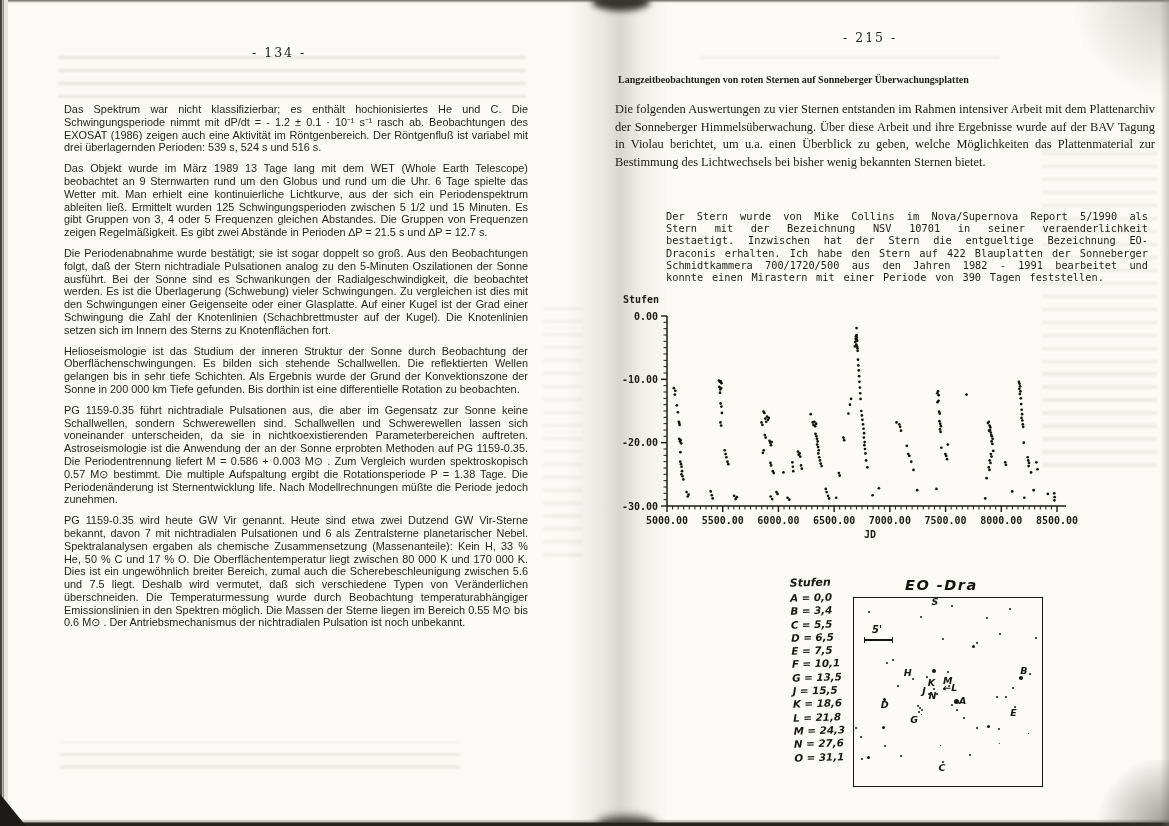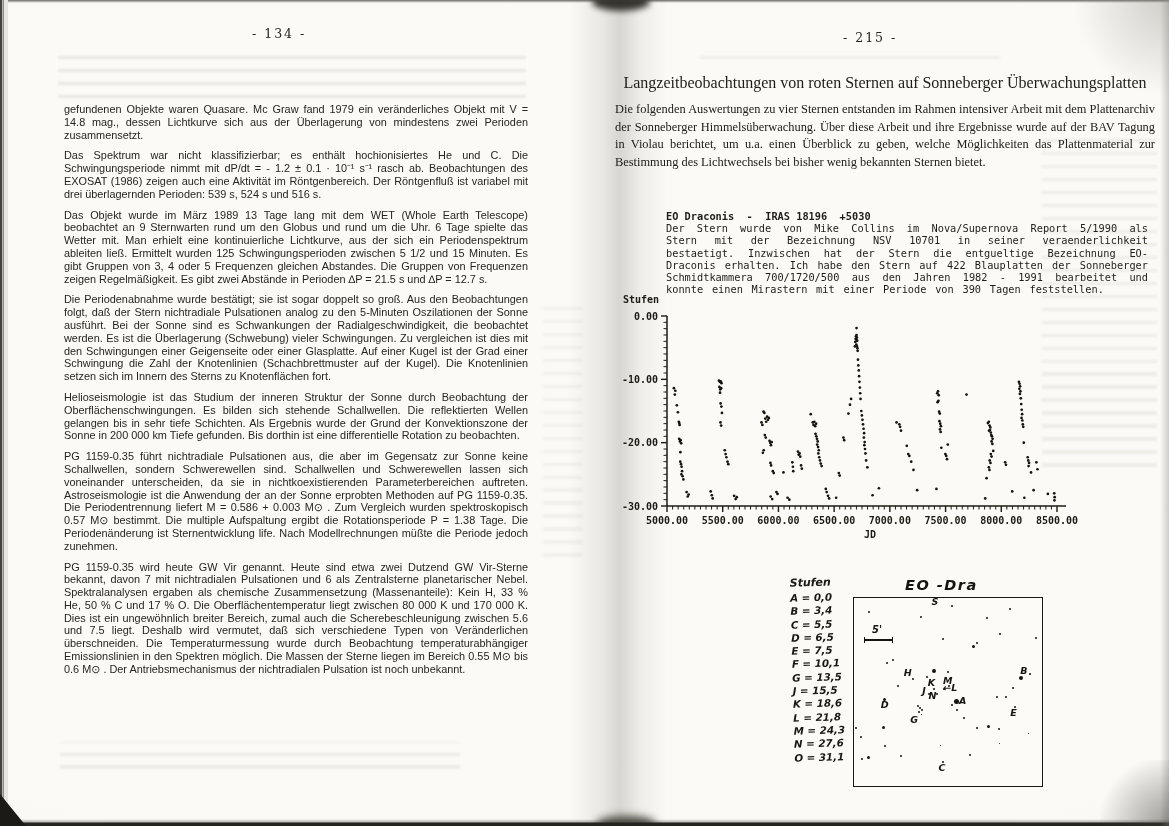--- a/index.html
+++ b/index.html
@@ -27,27 +27,27 @@
     background:linear-gradient(90deg,rgba(70,68,60,0) 0%,rgba(70,68,60,.10) 35%,rgba(70,68,60,.20) 52%,rgba(70,68,60,.07) 72%,rgba(70,68,60,0) 100%);}
   .gutter-top{position:absolute;left:592px;top:-7px;width:58px;height:18px;background:#34332d;
     border-radius:50%;filter:blur(3px);}
   .gutter-bottom{position:absolute;left:596px;top:816px;width:60px;height:16px;background:#4a483f;
     border-radius:50%;filter:blur(4px);}
   
   .bleed{position:absolute;opacity:.5;filter:blur(1.1px);
     background:repeating-linear-gradient(0deg,rgba(255,255,255,0) 0 3px,rgba(125,123,112,.30) 3px 6.5px,rgba(255,255,255,0) 6.5px 13px);}
   
   .pageno{position:absolute;font-family:"DejaVu Serif",serif;font-size:12.5px;letter-spacing:2px;color:#23231f;}
-  #pn-l{left:252px;top:26px;}
+  #pn-l{left:252px;top:45px;}
   #pn-r{left:843px;top:30px;}
   .text-col{position:absolute;left:64px;top:103px;width:464px;}
   .text-col p{margin:0 0 8px 0;font-size:10.9px;line-height:12.8px;text-align:justify;color:#26261f;}
   
-  .r-title{position:absolute;left:618px;top:74px;width:534px;text-align:center;
-    font-family:"Liberation Serif",serif;font-weight:normal;font-size:16px;color:#1d1d18;}
+  .r-title{position:absolute;left:618px;top:74px;width:534px;
+    font-family:"Liberation Serif",serif;font-weight:bold;font-size:10px;color:#1d1d18;}
   .r-intro{position:absolute;left:615px;top:101px;width:540px;margin:0;
     font-family:"Liberation Serif",serif;font-size:12.4px;line-height:17.7px;text-align:justify;color:#20201a;}
   .eo-block{position:absolute;left:666px;top:210px;width:498px;
     font-family:"DejaVu Sans Mono",monospace;font-size:10.3px;line-height:12.2px;color:#1e1e16;}
   .eo-head{white-space:pre;font-weight:bold;}
   .eo-body{text-align:justify;word-spacing:2.5px;width:482px;}
   
   .chart{position:absolute;left:600px;top:288px;width:569px;height:264px;}
   .chart text.tick{font-family:"DejaVu Sans Mono",monospace;font-size:10px;font-weight:bold;fill:#1c1c14;}
   
@@ -82,35 +82,33 @@
   <div class="edge-top"></div>
   <div class="edge-bottom"></div>
   <div class="edge-left"></div>
   <div class="edge-right"></div>
   <div class="corner-bl"></div>
   <div class="corner-tr"></div>
   <div class="corner-br"></div>
 
   <div class="pageno" id="pn-l">- 134 -</div>
   <div class="text-col">
-    <p>gefundenen Objekte waren Quasare. Mc Graw fand 1979 ein veränderliches Objekt mit V = 14.8 mag., dessen Lichtkurve sich aus der Überlagerung von mindestens zwei Perioden zusammensetzt.</p>
     <p>Das Spektrum war nicht klassifizierbar; es enthält hochionisiertes He und C. Die Schwingungsperiode nimmt mit dP/dt = - 1.2 ± 0.1 · 10⁻¹ s⁻¹ rasch ab. Beobachtungen des EXOSAT (1986) zeigen auch eine Aktivität im Röntgenbereich. Der Röntgenfluß ist variabel mit drei überlagernden Perioden: 539 s, 524 s und 516 s.</p>
     <p>Das Objekt wurde im März 1989 13 Tage lang mit dem WET (Whole Earth Telescope) beobachtet an 9 Sternwarten rund um den Globus und rund um die Uhr. 6 Tage spielte das Wetter mit. Man erhielt eine kontinuierliche Lichtkurve, aus der sich ein Periodenspektrum ableiten ließ. Ermittelt wurden 125 Schwingungsperioden zwischen 5 1/2 und 15 Minuten. Es gibt Gruppen von 3, 4 oder 5 Frequenzen gleichen Abstandes. Die Gruppen von Frequenzen zeigen Regelmäßigkeit. Es gibt zwei Abstände in Perioden ∆P = 21.5 s und ∆P = 12.7 s.</p>
     <p>Die Periodenabnahme wurde bestätigt; sie ist sogar doppelt so groß. Aus den Beobachtungen folgt, daß der Stern nichtradiale Pulsationen analog zu den 5-Minuten Oszilationen der Sonne ausführt. Bei der Sonne sind es Schwankungen der Radialgeschwindigkeit, die beobachtet werden. Es ist die Überlagerung (Schwebung) vieler Schwingungen. Zu vergleichen ist dies mit den Schwingungen einer Geigenseite oder einer Glasplatte. Auf einer Kugel ist der Grad einer Schwingung die Zahl der Knotenlinien (Schachbrettmuster auf der Kugel). Die Knotenlinien setzen sich im Innern des Sterns zu Knotenflächen fort.</p>
     <p>Helioseismologie ist das Studium der inneren Struktur der Sonne durch Beobachtung der Oberflächenschwingungen. Es bilden sich stehende Schallwellen. Die reflektierten Wellen gelangen bis in sehr tiefe Schichten. Als Ergebnis wurde der Grund der Konvektionszone der Sonne in 200 000 km Tiefe gefunden. Bis dorthin ist eine differentielle Rotation zu beobachten.</p>
     <p>PG 1159-0.35 führt nichtradiale Pulsationen aus, die aber im Gegensatz zur Sonne keine Schallwellen, sondern Schwerewellen sind. Schallwellen und Schwerewellen lassen sich voneinander unterscheiden, da sie in nichtkoexistierenden Parameterbereichen auftreten. Astroseismologie ist die Anwendung der an der Sonne erprobten Methoden auf PG 1159-0.35. Die Periodentrennung liefert M = 0.586 + 0.003 M⊙ . Zum Vergleich wurden spektroskopisch 0.57 M⊙ bestimmt. Die multiple Aufspaltung ergibt die Rotationsperiode P = 1.38 Tage. Die Periodenänderung ist Sternentwicklung life. Nach Modellrechnungen müßte die Periode jedoch zunehmen.</p>
     <p>PG 1159-0.35 wird heute GW Vir genannt. Heute sind etwa zwei Dutzend GW Vir-Sterne bekannt, davon 7 mit nichtradialen Pulsationen und 6 als Zentralsterne planetarischer Nebel. Spektralanalysen ergaben als chemische Zusammensetzung (Massenanteile): Kein H, 33 % He, 50 % C und 17 % O. Die Oberflächentemperatur liegt zwischen 80 000 K und 170 000 K. Dies ist ein ungewöhnlich breiter Bereich, zumal auch die Scherebeschleunigung zwischen 5.6 und 7.5 liegt. Deshalb wird vermutet, daß sich verschiedene Typen von Veränderlichen überschneiden. Die Temperaturmessung wurde durch Beobachtung temperaturabhängiger Emissionslinien in den Spektren möglich. Die Massen der Sterne liegen im Bereich 0.55 M⊙ bis 0.6 M⊙ . Der Antriebsmechanismus der nichtradialen Pulsation ist noch unbekannt.</p>
   </div>
 
   <div class="pageno" id="pn-r">- 215 -</div>
   <div class="r-title">Langzeitbeobachtungen von roten Sternen auf  Sonneberger Überwachungsplatten</div>
   <p class="r-intro">Die folgenden Auswertungen zu vier Sternen entstanden im Rahmen intensiver Arbeit mit dem Plattenarchiv der Sonneberger Himmelsüberwachung. Über diese Arbeit und ihre Ergebnisse wurde auf der BAV Tagung in Violau berichtet, um u.a. einen Überblick zu geben, welche Möglichkeiten das Plattenmaterial zur Bestimmung des Lichtwechsels bei bisher wenig bekannten Sternen bietet.</p>
 
   <div class="eo-block">
-    <div class="eo-head">EO Draconis  -  IRAS 18196  +5030</div>
     <div class="eo-body">Der Stern wurde von Mike Collins im Nova/Supernova Report 5/1990 als Stern mit der Bezeichnung NSV 10701 in seiner veraenderlichkeit bestaetigt. Inzwischen hat der Stern die entgueltige Bezeichnung EO-Draconis erhalten. Ich habe den Stern auf 422 Blauplatten der Sonneberger Schmidtkammera 700/1720/500 aus den Jahren 1982 - 1991 bearbeitet und konnte einen Mirastern mit einer Periode von 390 Tagen feststellen.</div>
   </div>
 
   <div class="chart">
     <svg id="lc-svg" width="569" height="264">
         <line x1="67" y1="28" x2="67" y2="218" stroke="#1b1b13" stroke-width="1.5"></line>
         <line x1="67" y1="218" x2="466" y2="218" stroke="#1b1b13" stroke-width="1.5"></line>
         <line x1="61" y1="28" x2="67" y2="28" stroke="#1b1b13" stroke-width="1.4"></line>
         <line x1="63.5" y1="34.333333333333336" x2="67" y2="34.333333333333336" stroke="#1b1b13" stroke-width="1"></line>
         <line x1="63.5" y1="40.666666666666664" x2="67" y2="40.666666666666664" stroke="#1b1b13" stroke-width="1"></line>

